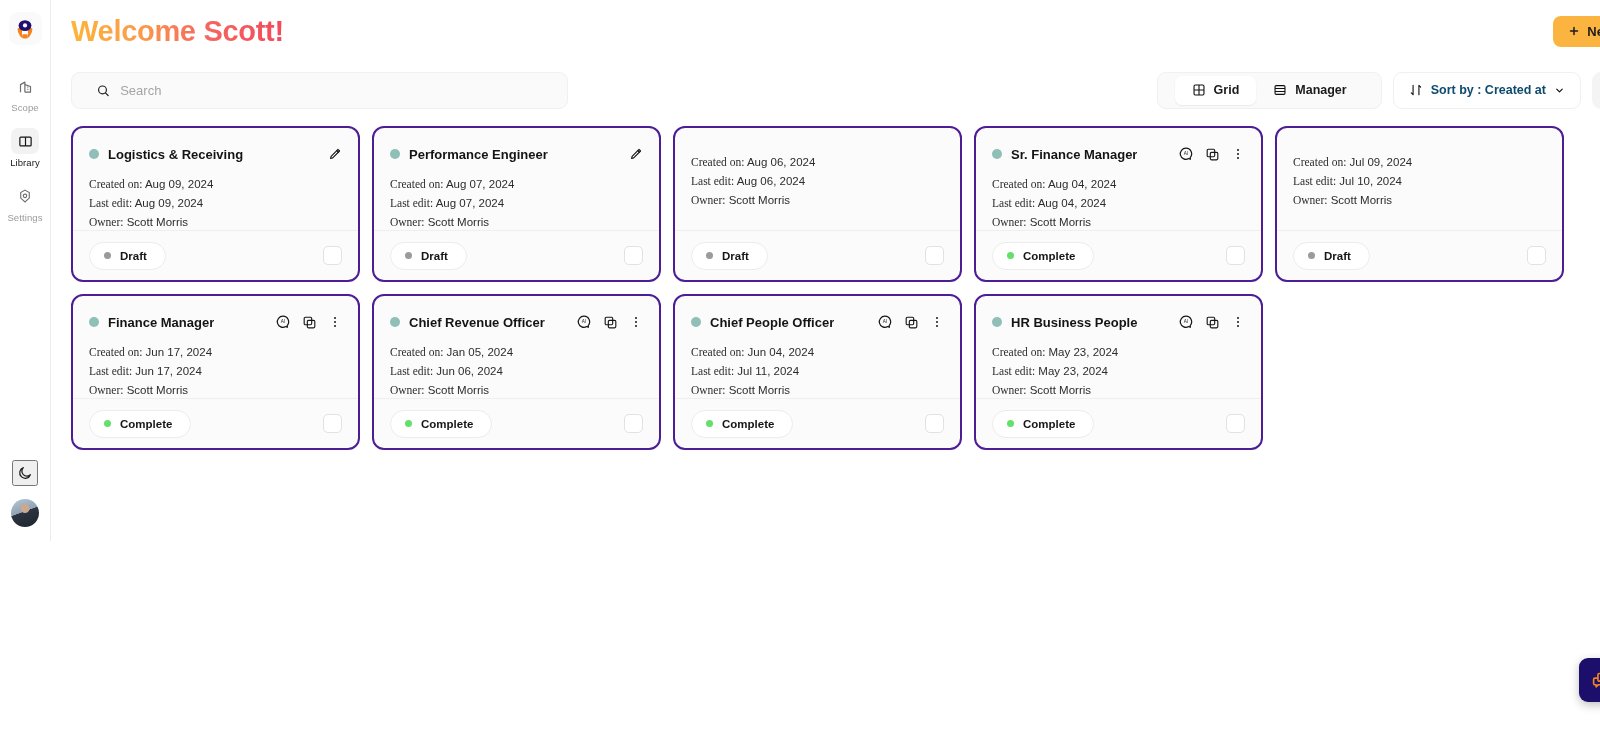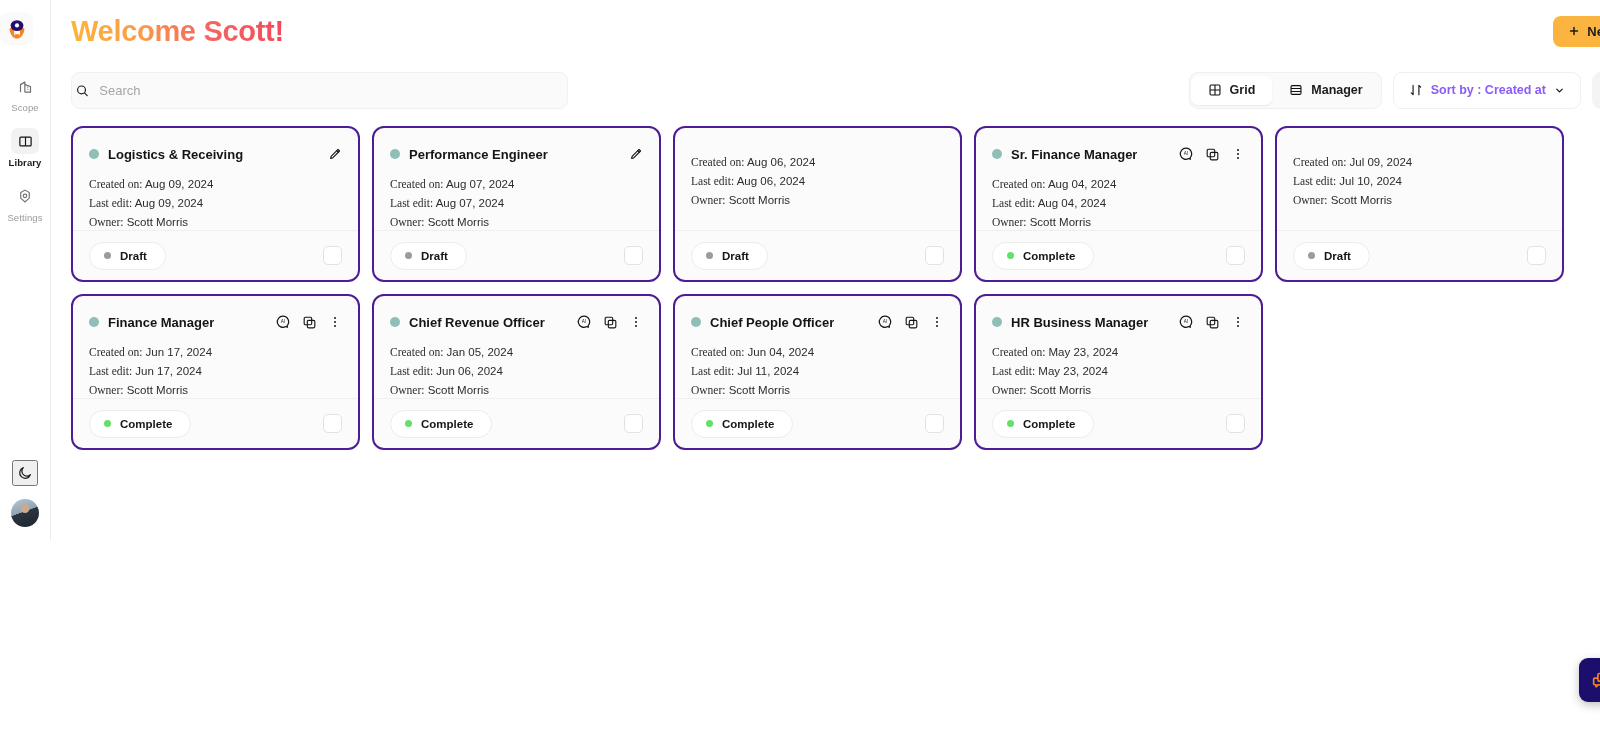--- a/index.html
+++ b/index.html
@@ -9,21 +9,21 @@
     background: #ffffff;
     overflow: hidden;
   }
   .app { display: flex; width: 1600px; height: 735px; }
 
   
   .sidebar {
     width: 51px; height: 541px;
     border-right: 1px solid #ededed;
     background: #ffffff;
-    display: flex; flex-direction: column; 
+    display: flex; flex-direction: column; align-items: center;
     flex: 0 0 51px;
     position: relative;
   }
   .logo {
     width: 33px; height: 33px; margin-top: 12px;
     border-radius: 9px; background: #fafafa;
     display: flex; align-items: center; justify-content: center;
   }
   .nav { margin-top: 28px; width: 100%; display: flex; flex-direction: column; align-items: center; }
   .nav-item {
@@ -31,21 +31,21 @@
     margin-bottom: 15px; cursor: pointer;
   }
   .nav-icon-wrap {
     width: 28px; height: 26px; border-radius: 7px;
     display: flex; align-items: center; justify-content: center;
   }
   .nav-item.active .nav-icon-wrap { background: #f2f2f2; }
   .nav-label {
     font-size: 9.5px; color: #9a9a9a; margin-top: 3px; letter-spacing: .1px;
   }
-  .nav-item.active .nav-label { color: #1a1a1a; font-weight: 700; }
+  .nav-item.active .nav-label { color: #1a1a1a; font-weight: 400; }
   .sidebar-bottom {
     position: absolute; bottom: 14px; left: 0; width: 100%;
     display: flex; flex-direction: column; align-items: center; gap: 13px;
   }
   .moon-btn { width: 26px; height: 26px; display: flex; align-items: center; justify-content: center; cursor: pointer; }
   .avatar {
     width: 28px; height: 28px; border-radius: 50%;
     background: linear-gradient(160deg,#b9c8d4 0%,#8fa3b4 45%,#2b3440 46%,#1d2530 100%);
     overflow: hidden; position: relative; cursor: pointer;
   }
@@ -75,47 +75,47 @@
     font-family: "Liberation Sans", sans-serif;
   }
 
   .toolbar {
     height: 56px; display: flex; align-items: center;
     padding: 0 22px 0 20px; justify-content: space-between; gap: 14px;
   }
   .search-box {
     width: 497px; height: 37px; background: #fafafa;
     border: 1px solid #f0f0f0; border-radius: 9px;
-    display: flex; align-items: center; gap: 10px; padding: 0 3px;
+    display: flex; align-items: center; gap: 10px; padding: 0 24px;
   }
   .search-input {
     border: none; outline: none; background: transparent;
     font-size: 13px; color: #111; width: 100%;
     font-family: "Liberation Sans", sans-serif;
   }
   .search-input::placeholder { color: #a5a5a5; }
 
   .toolbar-right { display: flex; align-items: center; gap: 11px; }
   .seg {
     display: flex; align-items: center; background: #fafafa;
-    border: 1px solid #f0f0f0; border-radius: 9px; height: 37px; padding: 1px;
+    border: 1px solid #f0f0f0; border-radius: 9px; height: 37px; padding: 17px;
   }
   .seg-btn {
     display: flex; align-items: center; gap: 8px;
     height: 29px; padding: 0 17px; border-radius: 7px;
     font-size: 12.5px; font-weight: 600; color: #1b1b1b;
     background: transparent; border: none; cursor: pointer;
     font-family: "Liberation Sans", sans-serif;
   }
   .seg-btn.active { background: #ffffff; box-shadow: 0 1px 2px rgba(0,0,0,.07); }
   .sort-btn {
     display: flex; align-items: center; gap: 8px;
     height: 37px; padding: 0 15px; border-radius: 9px;
     border: 1px solid #f0f0f0; background: #ffffff;
-    font-size: 12.5px; font-weight: 600; color: #8b5cf6; cursor: pointer;
+    font-size: 12.5px; font-weight: 600; color: #0c4a6e; cursor: pointer;
     font-family: "Liberation Sans", sans-serif;
   }
   .filter-btn {
     width: 37px; height: 37px; border-radius: 9px; background: #f4f4f4;
     border: none; display: flex; align-items: center; justify-content: center; cursor: pointer;
   }
 
   
   .grid {
     padding: 8px 0 0 20px;
@@ -602,21 +602,21 @@
         <span class="sdot complete"></span>
         <span>Complete</span>
       </span>
       <span class="checkbox"></span>
     </div>
         </div>
         <div class="card">
     <div class="card-head">
       <div class="card-title-wrap">
         <span class="dot"></span>
-        <span class="card-title">HR Business Manager</span>
+        <span class="card-title">HR Business People</span>
       </div>
       <div class="card-actions">
         <button class="icon-btn">
                 <svg width="16" height="16" viewBox="0 0 24 24" fill="none" stroke="#161616" stroke-width="1.8" stroke-linecap="round" stroke-linejoin="round">
       <path d="M12 3.2a8.4 8.4 0 0 1 6.2 14.1l.5 2.6-2.7-1a8.4 8.4 0 1 1-4-15.7z"></path>
       <text x="12" y="14" font-size="7" font-family="Liberation Sans, sans-serif" fill="#161616" stroke="none" text-anchor="middle">AI</text>
                 </svg>
               </button>
               <button class="icon-btn">
                 <svg width="15" height="15" viewBox="0 0 24 24" fill="none" stroke="#161616" stroke-width="1.8" stroke-linecap="round" stroke-linejoin="round">

